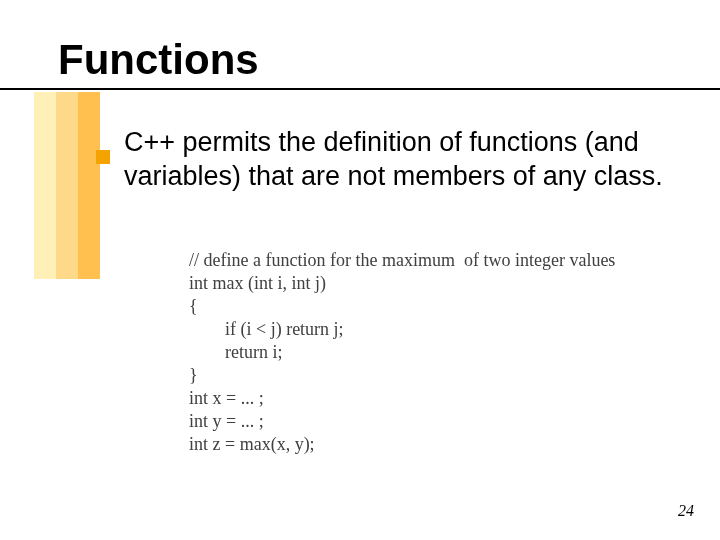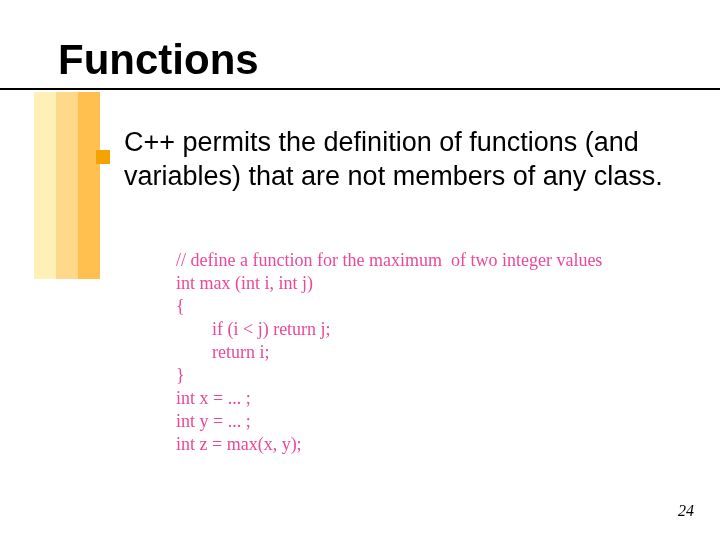--- a/index.html
+++ b/index.html
@@ -49,24 +49,24 @@
     top: 126px;
     left: 124px;
     width: 560px;
     font-size: 27px;
     color: #000000;
     line-height: 1.25;
   }
   .code-block {
     position: absolute;
     top: 249px;
-    left: 176px;
+    left: 189px;
     font-family: "Times New Roman", Times, serif;
     font-size: 18px;
-    color: #ec4899;
+    color: #404040;
     line-height: 1.28;
     white-space: pre;
   }
   .page-num {
     position: absolute;
     bottom: 20px;
     right: 26px;
     font-family: "Times New Roman", Times, serif;
     font-size: 16px;
     font-style: italic;

